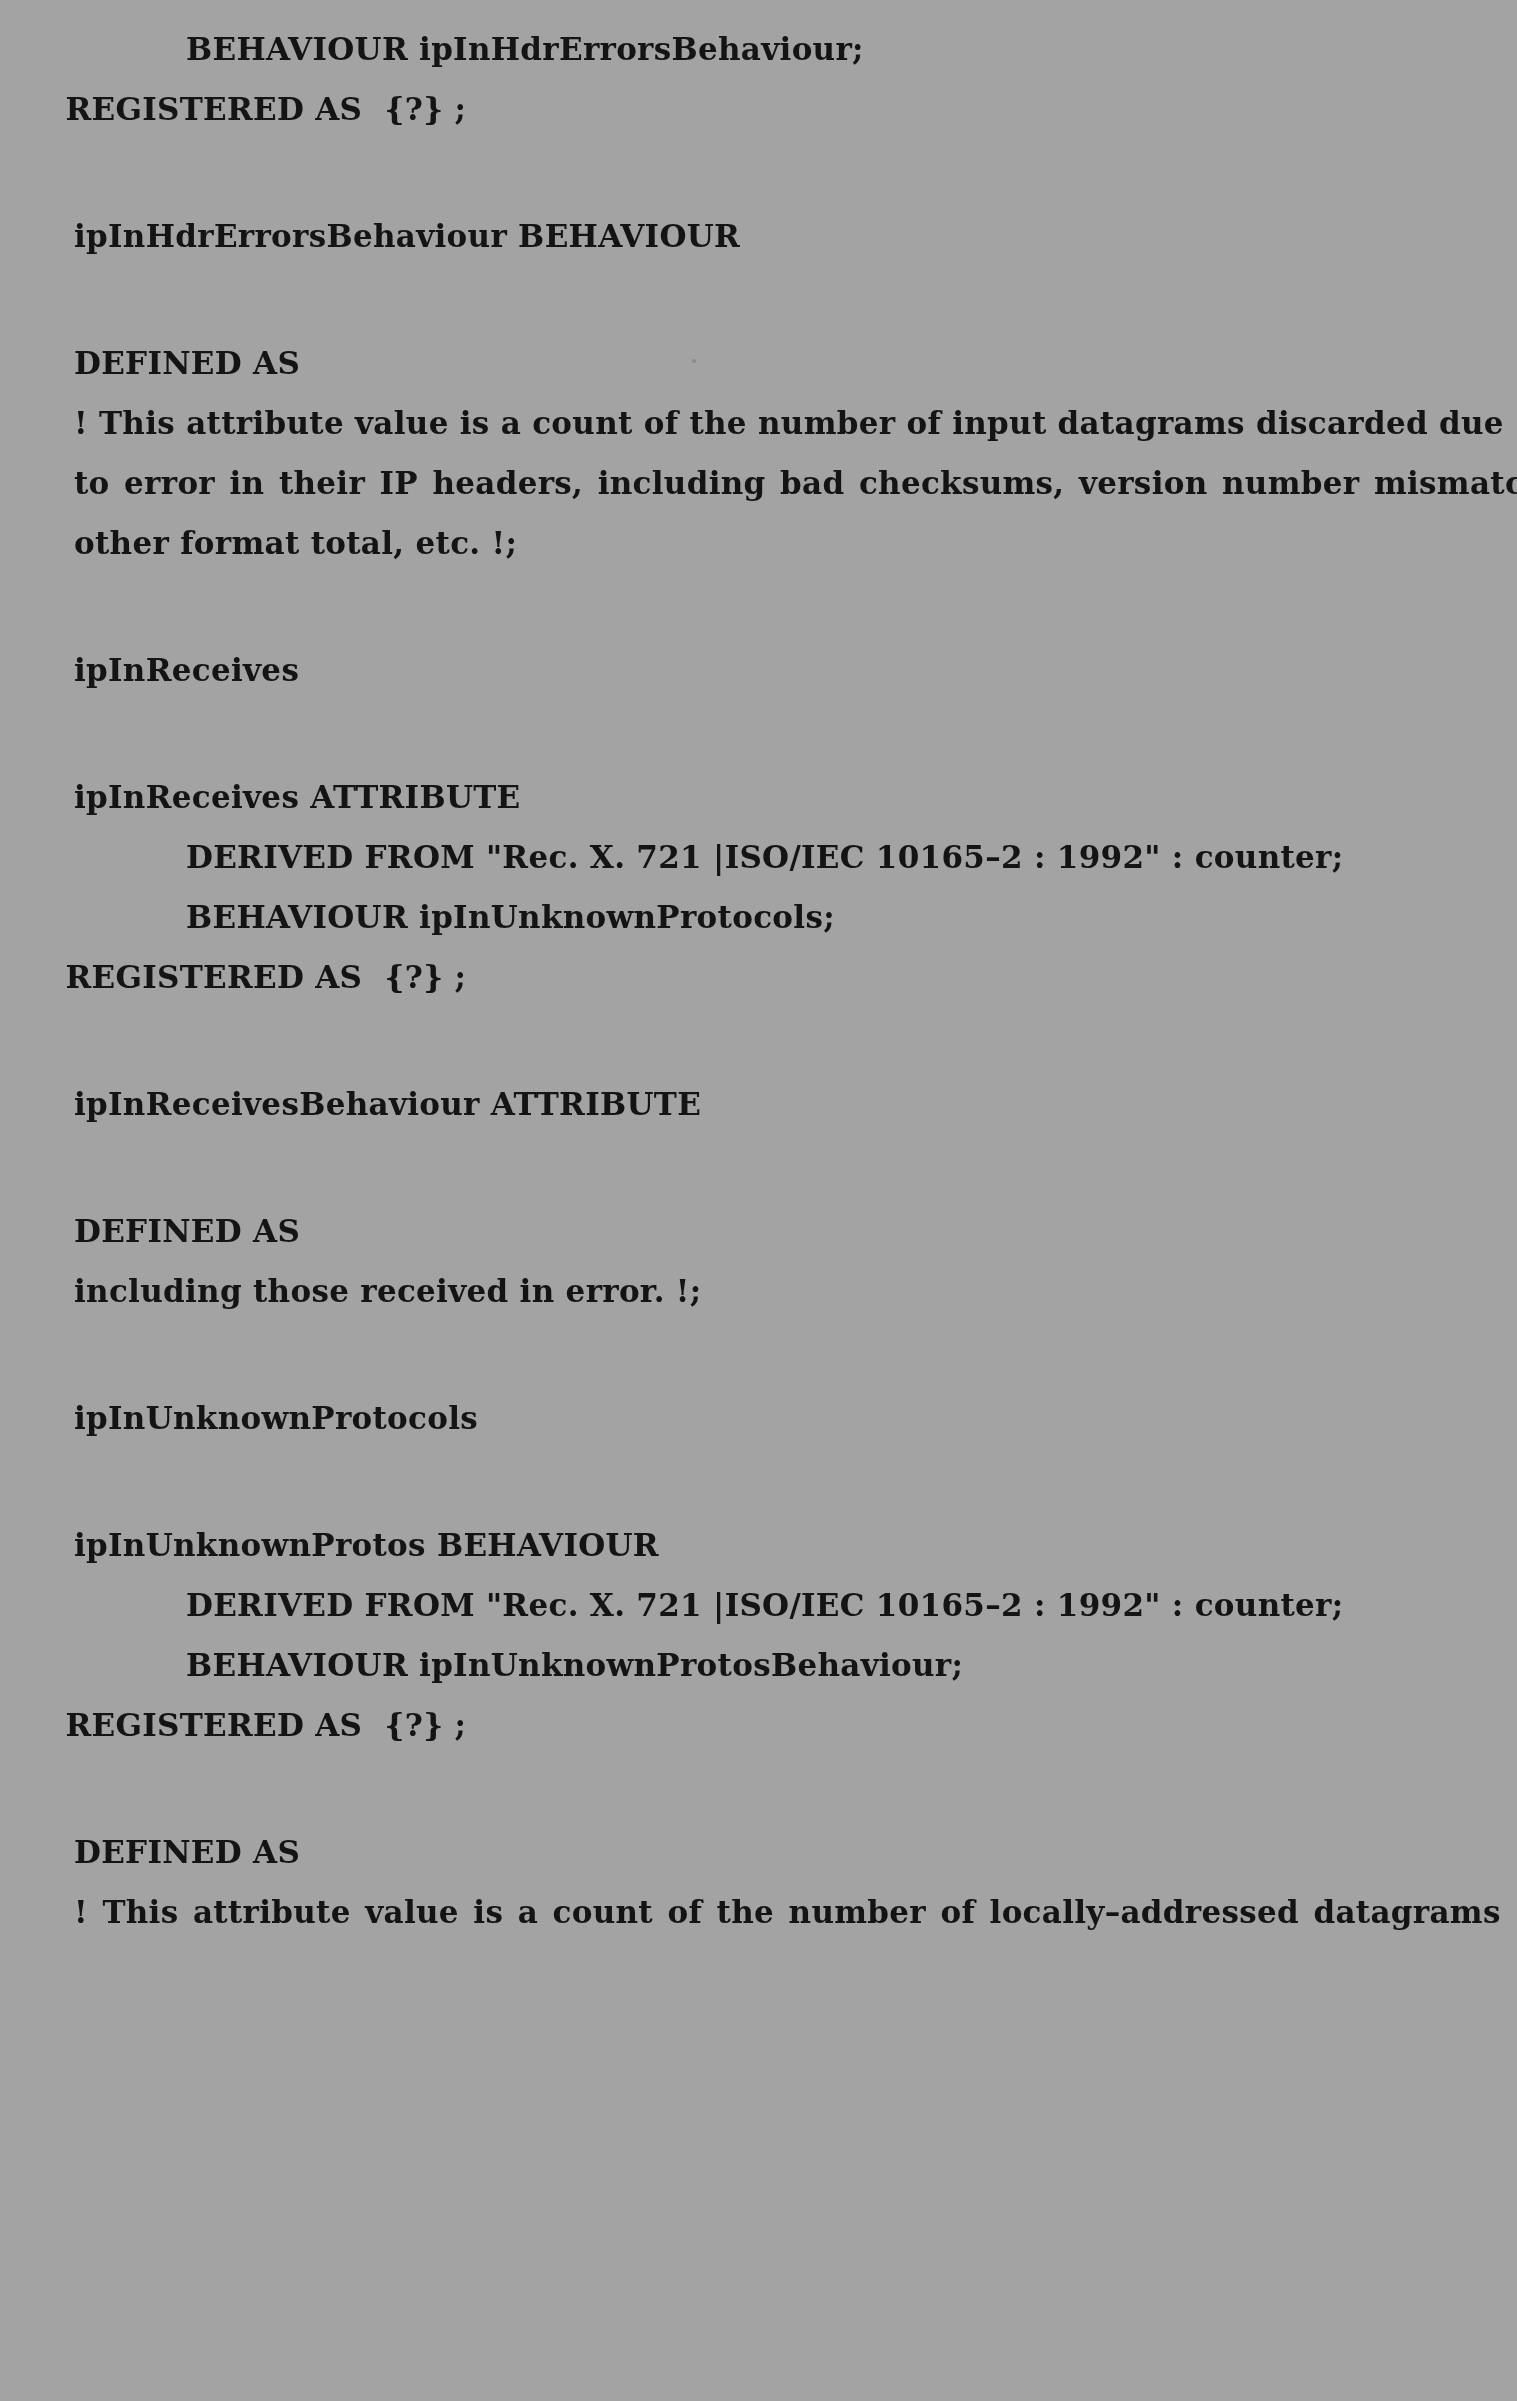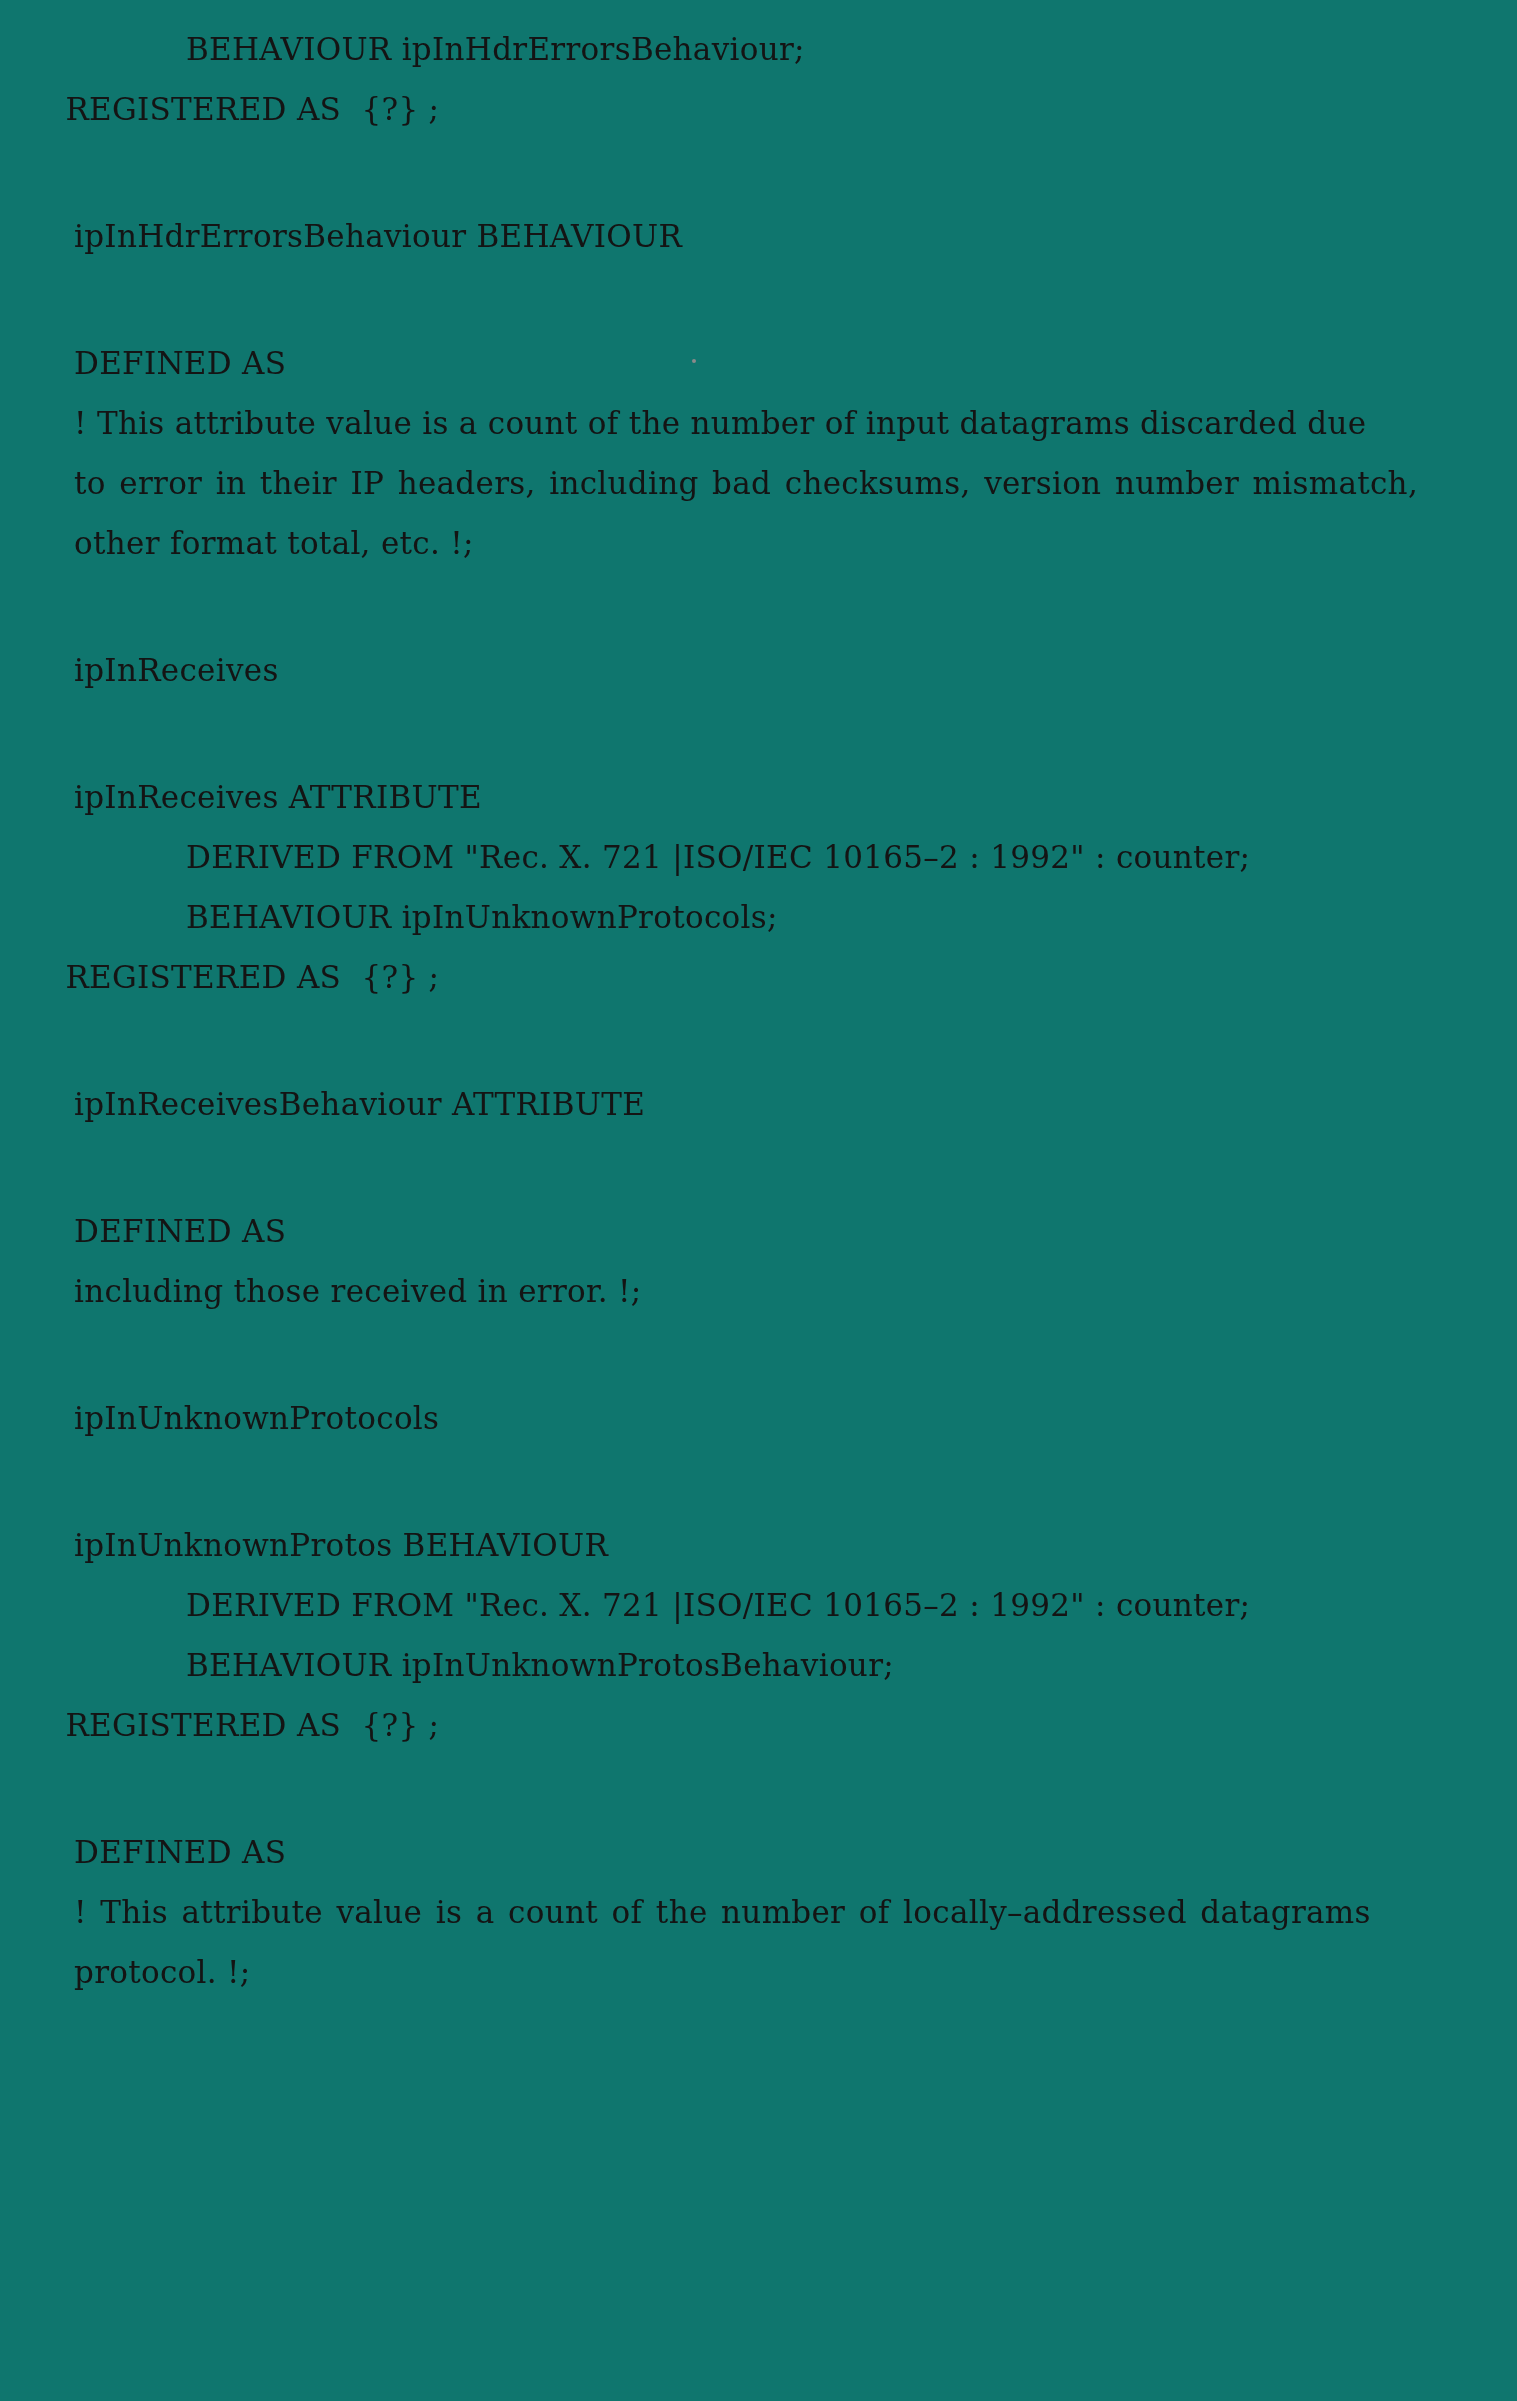--- a/index.html
+++ b/index.html
@@ -4,24 +4,24 @@
 <style>
   html, body {
     margin: 0;
     padding: 0;
     background: #ffffff;
   }
   .page {
     position: relative;
     width: 1518px;
     height: 2401px;
-    background: #0f766e;
+    background: #a3a3a3;
     color: #141414;
     font-family: "DejaVu Serif", "Liberation Serif", serif;
-    font-weight: 400;
+    font-weight: 700;
     font-size: 31px;
     letter-spacing: 0.3px;
     box-sizing: border-box;
     padding: 19px 82px 0 74px;
     overflow: hidden;
   }
   .ln {
     height: 60px;
     line-height: 60px;
     white-space: pre;
@@ -71,17 +71,16 @@
   <div class="ln gap">ipInUnknownProtocols</div>
 
   <div class="ln gap">ipInUnknownProtos BEHAVIOUR</div>
   <div class="ln indent">DERIVED FROM "Rec. X. 721 |ISO/IEC 10165–2 : 1992" : counter;</div>
   <div class="ln indent">BEHAVIOUR ipInUnknownProtosBehaviour;</div>
   <div class="ln outdent">REGISTERED AS  {?} ;</div>
 
 
   <div class="ln gap">DEFINED AS</div>
   <div class="ln wsp2">! This attribute value is a count of the number of locally–addressed datagrams</div>
-  <div class="ln">protocol. !;</div>
 
   <div class="artifact-dot"></div>
 </div>
 
 
 </body></html>

